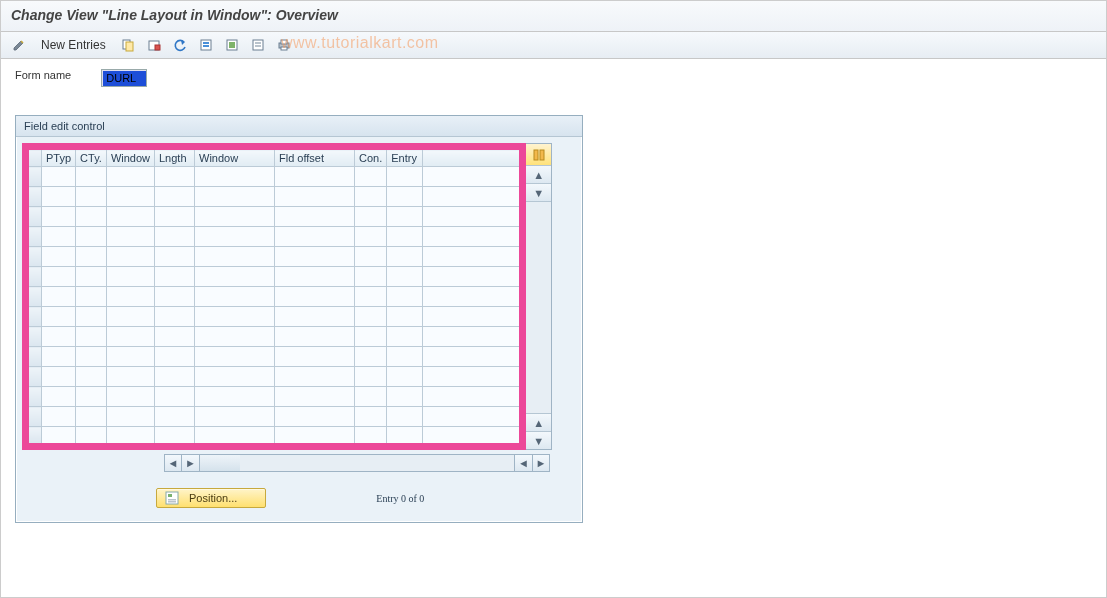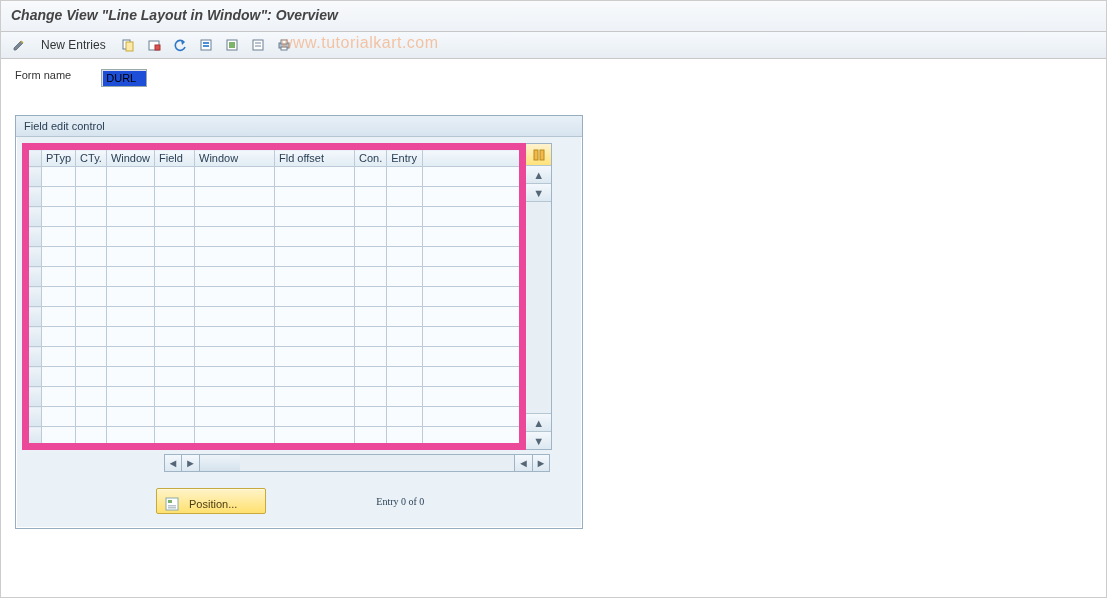--- a/index.html
+++ b/index.html
@@ -147,21 +147,21 @@
   .h-track { height:18px; flex:1; background:#e7eef4; border-top:1px solid #9fb4c5;border-bottom:1px solid #9fb4c5; }
   .panel-footer {
     display:flex; align-items:center; gap: 110px;
     padding: 10px 8px 14px 140px;
   }
   .position-btn {
     display:flex;align-items:center;gap:10px;
     background: linear-gradient(#fff4c9,#ffe06f);
     border:1px solid #c7a93d;
     border-radius: 2px;
-    padding: 8px 28px 2px 8px;
+    padding: 2px 28px 2px 8px;
     font-size: 11px; color:#4b3d12;
     cursor:pointer;
     box-shadow: inset 0 1px 0 #fff9e0;
   }
   .position-btn .pos-icon {
     width:14px;height:14px;display:inline-block;
   }
   .entry-text { color:#2b4055; font-size:10px;font-family:Liberation Serif, serif; }
 
   
@@ -238,21 +238,21 @@
     <div class="panel-title">Field edit control</div>
 
     <div class="grid-wrap">
       <table class="grid">
         <thead>
           <tr>
             <th class="corner row-selector"></th>
             <th style="width:32px">PTyp</th>
             <th style="width:28px">CTy.</th>
             <th style="width:42px">Window</th>
-            <th style="width:40px">Field</th>
+            <th style="width:40px">Lngth</th>
             <th style="width:80px">Window</th>
             <th style="width:80px">Fld offset</th>
             <th style="width:32px">Con.</th>
             <th style="width:36px">Entry</th>
             <th style="width:100px"></th>
           </tr>
         </thead>
         <tbody>
           <tr>
               <td class="row-selector"></td>

